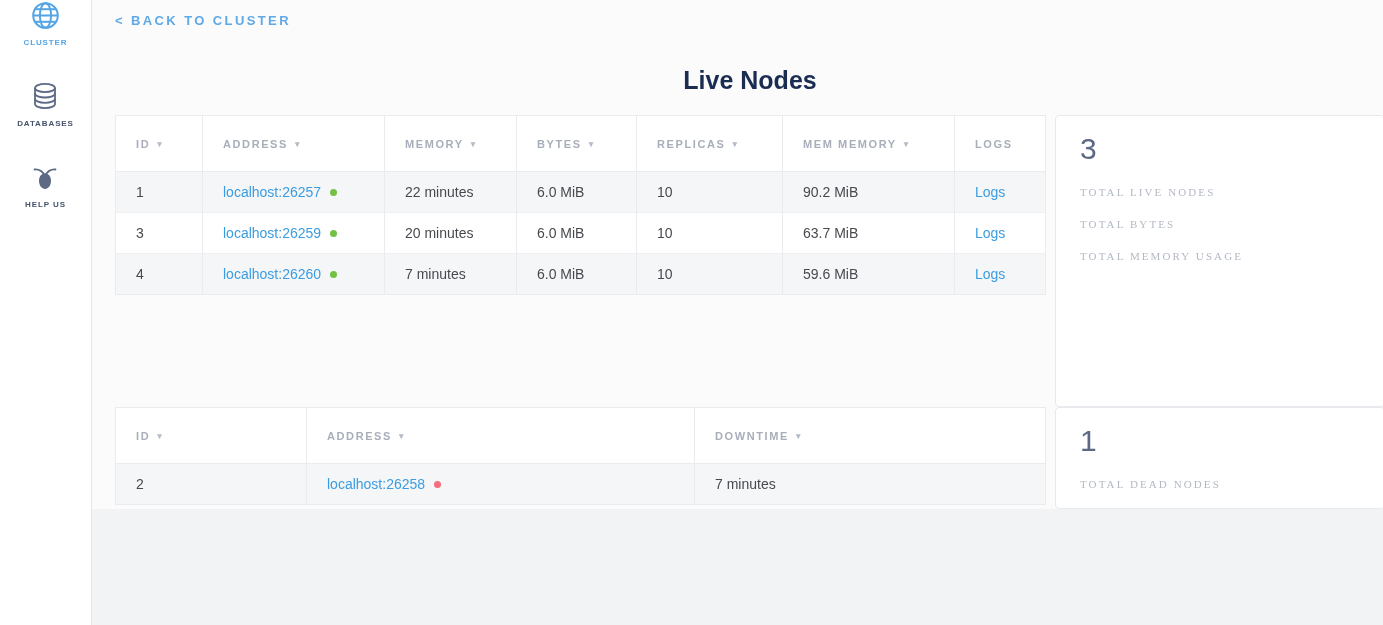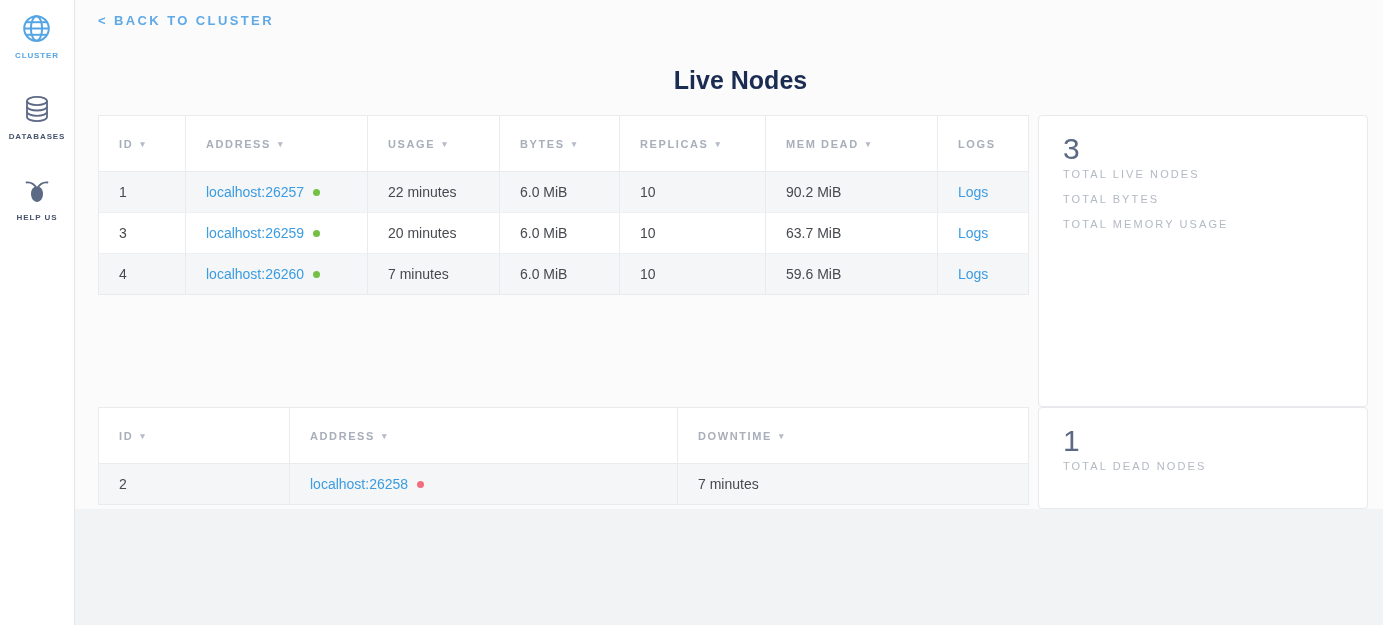--- a/index.html
+++ b/index.html
@@ -8,25 +8,24 @@
     font-family: "Liberation Sans", sans-serif;
     background: #ffffff;
     width: 1383px;
     height: 625px;
     overflow: hidden;
   }
   .app { display: flex; width: 1383px; height: 625px; }
 
   
   .sidebar {
-    width: 75px; flex-shrink: 0;
+    width: 92px; flex-shrink: 0;
     background: #ffffff;
     border-right: 1px solid #e4e6e9;
     display: flex; flex-direction: column; align-items: center;
-    padding-top: 13px;
   }
   .nav-item {
     display: flex; flex-direction: column; align-items: center;
     margin-bottom: 33px; cursor: pointer; text-decoration: none;
   }
   .nav-item .icon svg { display: block; }
   .nav-label {
     font-size: 8px; font-weight: 700; letter-spacing: 0.9px;
     margin-top: 7px; color: #46536c; white-space: nowrap;
   }
@@ -93,21 +92,21 @@
     background: #ffffff; border: 1px solid #e7e9ec; border-radius: 4px;
     padding: 15px 24px 18px;
   }
   .card-live { height: 292px; }
   .card-dead { height: 102px; }
   .stat { margin-bottom: 13px; }
   .stat:last-child { margin-bottom: 0; }
   .stat-value { font-size: 30px; font-weight: 400; color: #5b6984; line-height: 35px; }
   .stat-label {
     font-size: 11px; color: #b3b9c3; letter-spacing: 2.1px;
-    margin-top: 2px; text-transform: uppercase;
+    margin-top: 20px; text-transform: uppercase; font-family: Liberation Serif, serif;
   }
 
   .bottom-strip { flex: 1; background: #f2f3f5; }
 </style>
 </head>
 <body>
 
 <div class="app">
 
   <div class="sidebar">
@@ -162,24 +161,24 @@
               <col style="width:132px">
             <col style="width:120px">
               <col style="width:146px">
               <col style="width:172px">
               <col style="width:91px">
           </colgroup>
           <thead>
             <tr>
               <th class="sortable"><span class="hdr">ID</span></th>
               <th class="sortable"><span class="hdr">ADDRESS</span></th>
-              <th class="sortable"><span class="hdr">USAGE</span></th>
+              <th class="sortable"><span class="hdr">MEMORY</span></th>
               <th class="sortable"><span class="hdr">BYTES</span></th>
               <th class="sortable"><span class="hdr">REPLICAS</span></th>
-              <th class="sortable"><span class="hdr">MEM DEAD</span></th>
+              <th class="sortable"><span class="hdr">MEM MEMORY</span></th>
               <th><span class="hdr">LOGS</span></th>
             </tr>
           </thead>
           <tbody>
             <tr>
               <td>1</td>
               <td><a class="addr-link">localhost:26257</a><span class="dot live"></span></td>
               <td>22 minutes</td>
               <td>6.0 MiB</td>
               <td>10</td>

